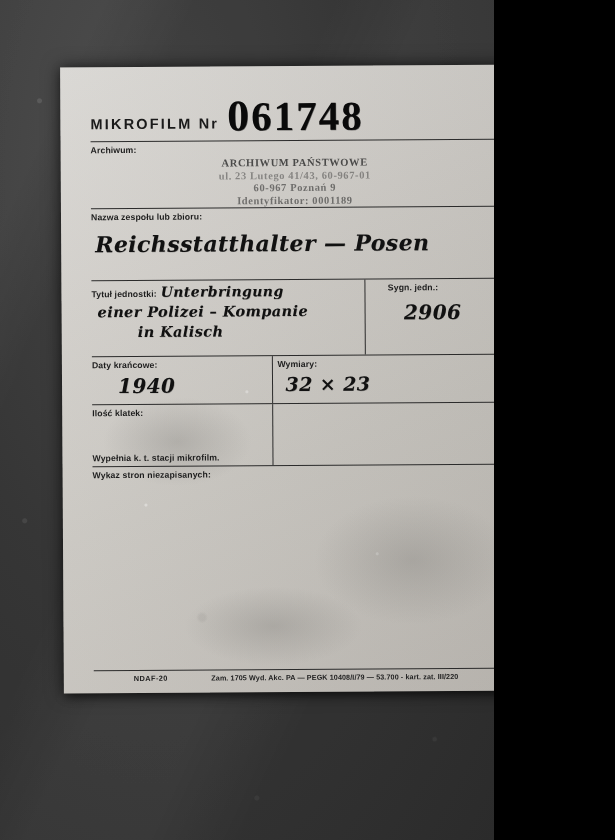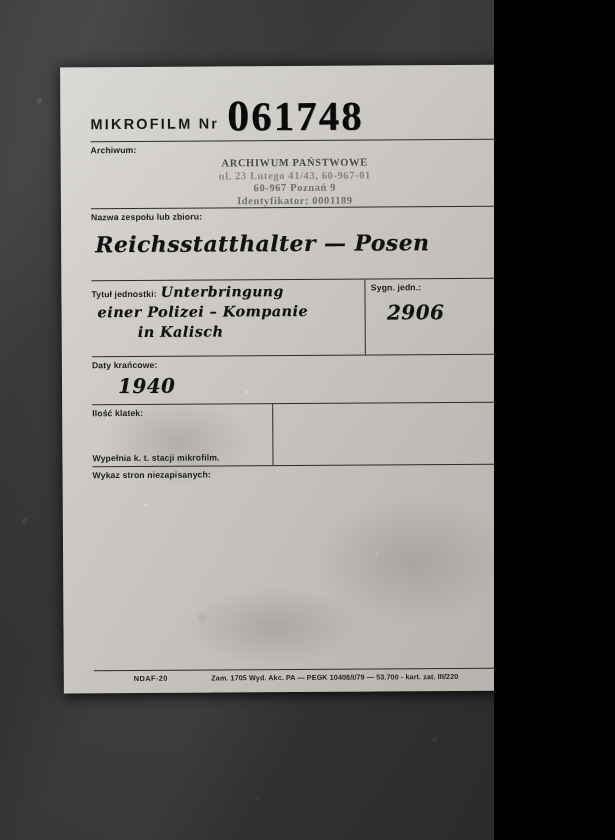--- a/index.html
+++ b/index.html
@@ -254,30 +254,34 @@
 
       <div class="sec row" style="height:76px;">
         <div class="cell" style="width:67%; padding-top:3px;">
           <div style="display:flex; align-items:baseline; gap:4px;">
             <div class="flabel">Tytuł jednostki:</div>
             <div class="hand" style="font-size:14px;">Unterbringung</div>
           </div>
           <div class="hand" style="font-size:14.5px; margin-top:3px; margin-left:6px;">einer Polizei – Kompanie</div>
           <div class="hand" style="font-size:14.5px; margin-top:3px; margin-left:46px;">in Kalisch</div>
         </div>
-        <div class="cell" style="width:33%; padding-top:3px; padding-left:5px;">
+        <div class="cell" style="width:33%; padding-top:3px; padding-left:22px;">
           <div class="flabel">Sygn. jedn.:</div>
           <div class="hand" style="font-size:20px; margin-top:8px; margin-left:16px;">2906</div>
         </div>
       </div>
 
       <div class="sec row" style="height:48px;">
         <div class="cell" style="width:44%; padding-top:3px;">
           <div class="flabel">Daty krańcowe:</div>
           <div class="hand" style="font-size:20px; margin-top:4px; margin-left:26px;">1940</div>
+        </div>
+        <div class="cell" style="width:35%; padding-top:3px; padding-left:5px;">
+          <div class="flabel">Wymiary:</div>
+          <div class="hand" style="font-size:19px; margin-top:4px; margin-left:8px;">32 × 23</div>
         </div>
       </div>
 
       <div class="sec row" style="height:62px;">
         <div class="cell" style="width:44%; padding-top:3px; display:flex; flex-direction:column; justify-content:space-between;">
           <div class="flabel">Ilość klatek:</div>
           <div class="flabel" style="padding-bottom:3px;">Wypełnia k. t. stacji mikrofilm.</div>
         </div>
         <div class="cell" style="width:56%;"></div>
       </div>

